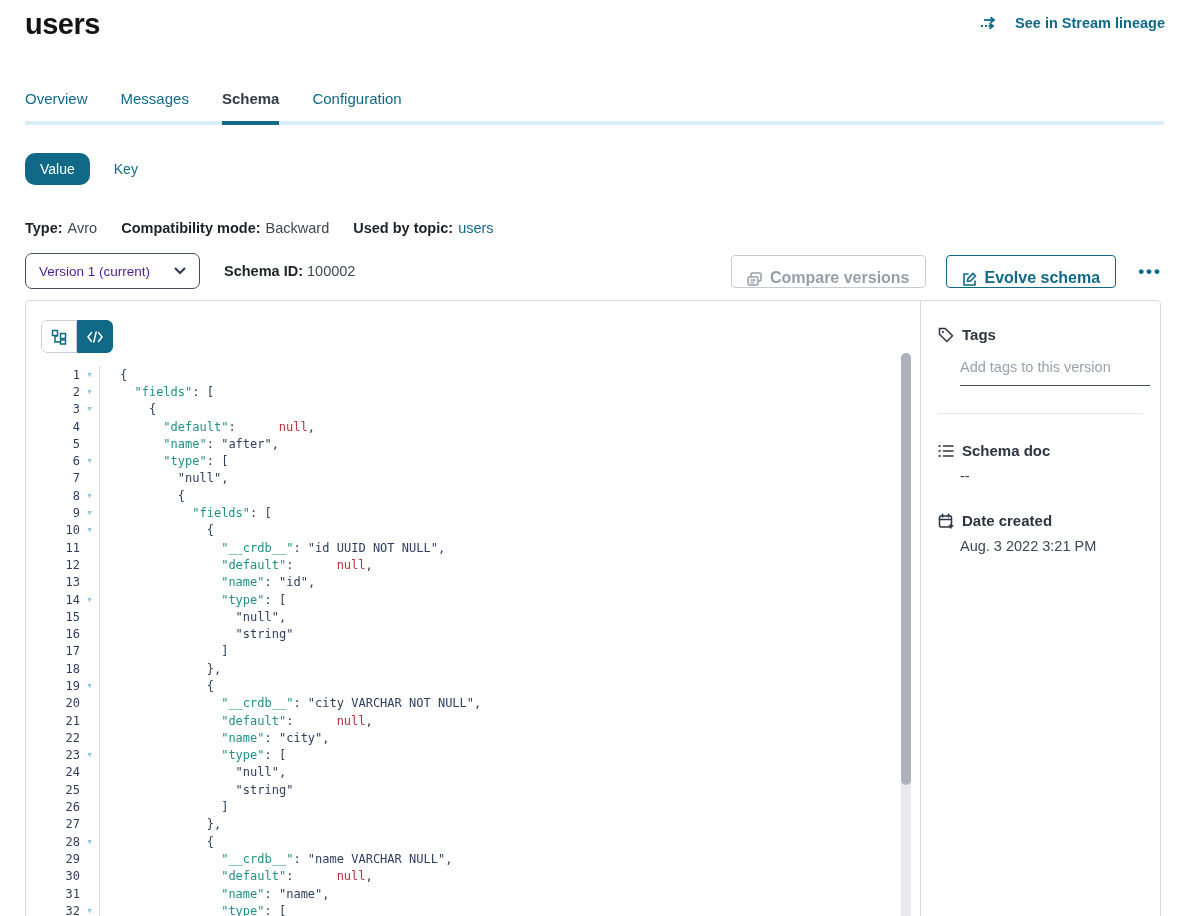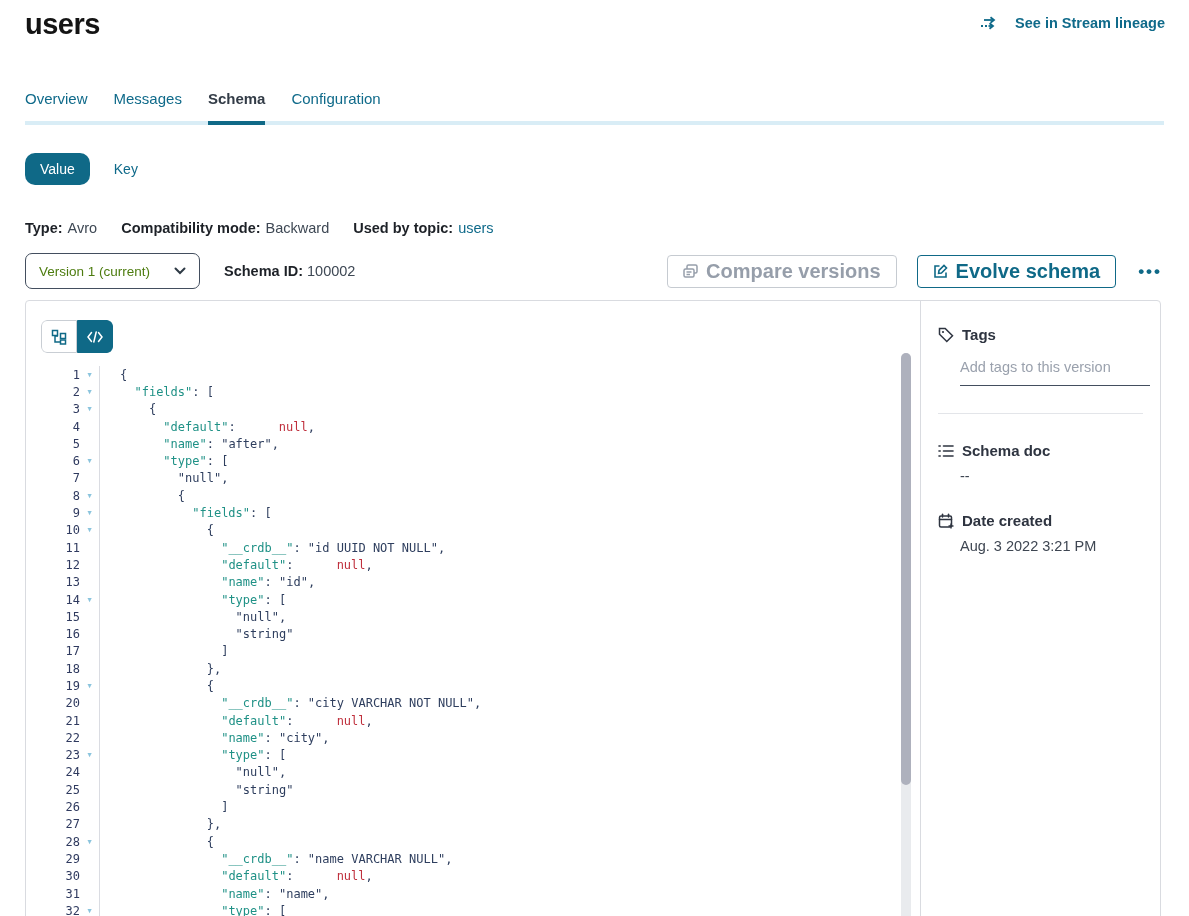--- a/index.html
+++ b/index.html
@@ -7,21 +7,21 @@
               font-family:"Liberation Sans", sans-serif; color:#3e4854; }
 
   
   .page { position:relative; width:1189px; height:916px; }
   .title { position:absolute; left:25px; top:8px; font-size:29px; font-weight:800;
            letter-spacing:-0.5px; color:#141414; }
   .lineage { position:absolute; right:24px; top:15px; display:flex; align-items:center; gap:18px;
              color:#0f6a8a; font-size:14.5px; font-weight:700; cursor:pointer; text-decoration:none; }
 
   
-  .tabs { position:absolute; left:25px; right:25px; top:90px; display:flex; gap:26px;
+  .tabs { position:absolute; left:25px; right:25px; top:90px; display:flex; gap:33px;
           border-bottom:4px solid #d9edf6; }
   .tab { font-size:15px; font-weight:500; color:#0f6a8a; padding-bottom:14px; position:relative; cursor:pointer; }
   .tab.active { color:#333c47; font-weight:600; }
   .tab.active::after { content:""; position:absolute; left:0; right:0; bottom:-4px; height:4px; background:#0f6987; }
 
   
   .vk { position:absolute; left:25px; top:153px; display:flex; align-items:center; }
   .vk-value { background:#0f6987; color:#fff; font-size:14px; font-weight:500;
               border:none; border-radius:10px; padding:8px 15px; cursor:pointer; }
   .vk-key { color:#0f6a8a; font-size:14px; font-weight:500; margin-left:24px; cursor:pointer; }
@@ -29,26 +29,26 @@
   
   .meta { position:absolute; left:25px; top:220px; font-size:14.5px; display:flex; gap:24px; }
   .meta b { color:#1d2127; font-weight:700; }
   .meta .val { color:#3e4854; margin-left:5px; }
   .meta .link { color:#0f6a8a; margin-left:5px; cursor:pointer; }
 
   
   .vbar { position:absolute; left:25px; right:25px; top:253px; height:36px; display:flex; align-items:center; }
   .select { width:175px; height:36px; border:1px solid #434e5e; border-radius:7px; background:#fff;
             display:flex; align-items:center; justify-content:space-between; padding:0 13px;
-            font-size:13.5px; color:#4d7c0f; cursor:pointer; }
+            font-size:13.5px; color:#4c1d95; cursor:pointer; }
   .schema-id { margin-left:24px; font-size:14.5px; }
   .schema-id b { color:#1d2127; font-weight:700; }
   .vbar-right { margin-left:auto; display:flex; align-items:center; gap:20px; }
-  .btn { height:33px; border-radius:4px; background:#fff; display:flex; align-items:center; gap:8px;
-         padding:0 15px; font-size:20px; font-weight:700; cursor:pointer;
+  .btn { height:33px; border-radius:4px; background:#fff; display:flex; align-items:flex-end; gap:8px;
+         padding:0 15px; font-size:16px; font-weight:700; cursor:pointer;
          font-family:"Liberation Sans", sans-serif; }
   .btn.disabled { border:1px solid #c6cbd1; color:#969eaa; }
   .btn.outline  { border:1px solid #0f6987; color:#0f6987; }
   .more-btn { border:none; background:none; color:#0f6987; font-size:17px; font-weight:700;
               letter-spacing:2px; cursor:pointer; line-height:1; padding:0 2px; }
 
   
   .panel { position:absolute; left:25px; top:300px; width:1136px; height:640px;
            border:1px solid #d9dbe0; border-radius:4px; background:#fff; display:flex; }
   .code-section { flex:1; position:relative; padding:19px 0 0 15px; }

